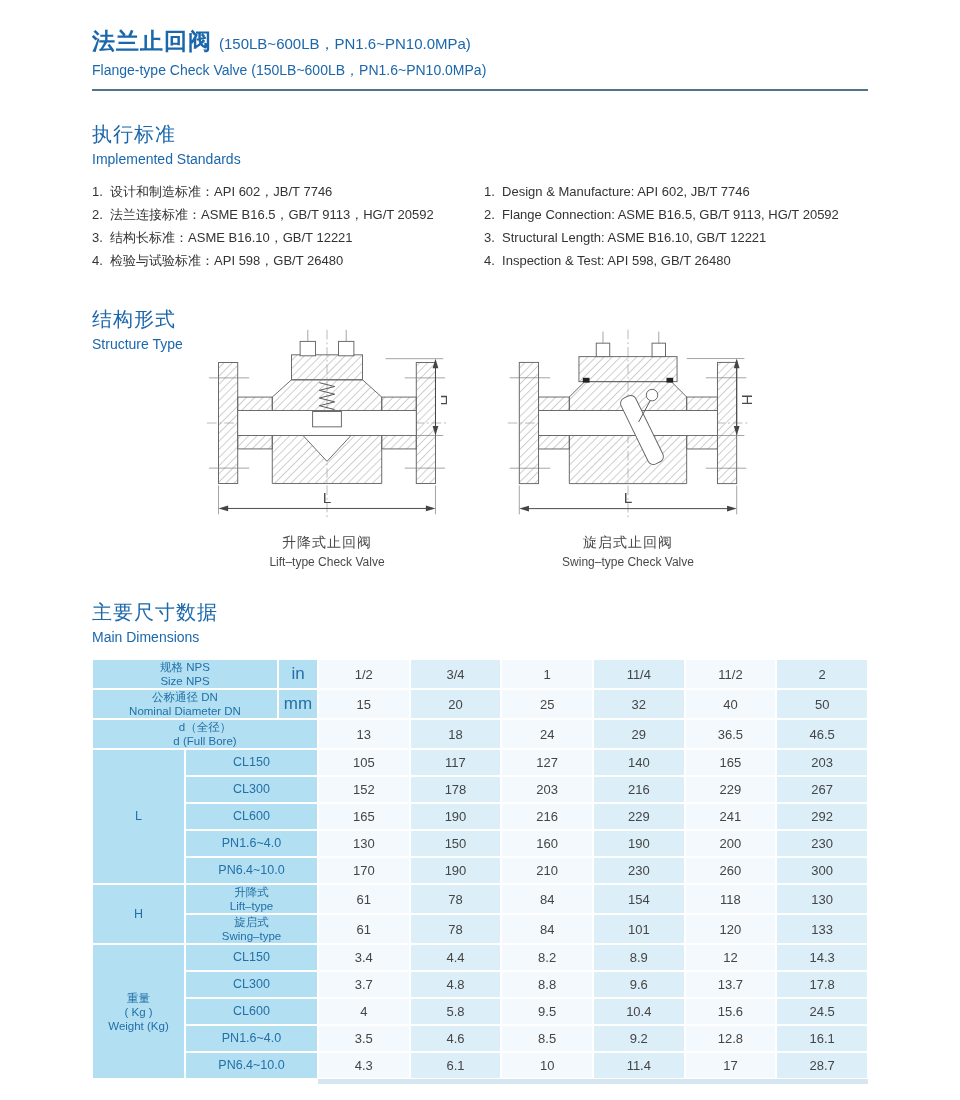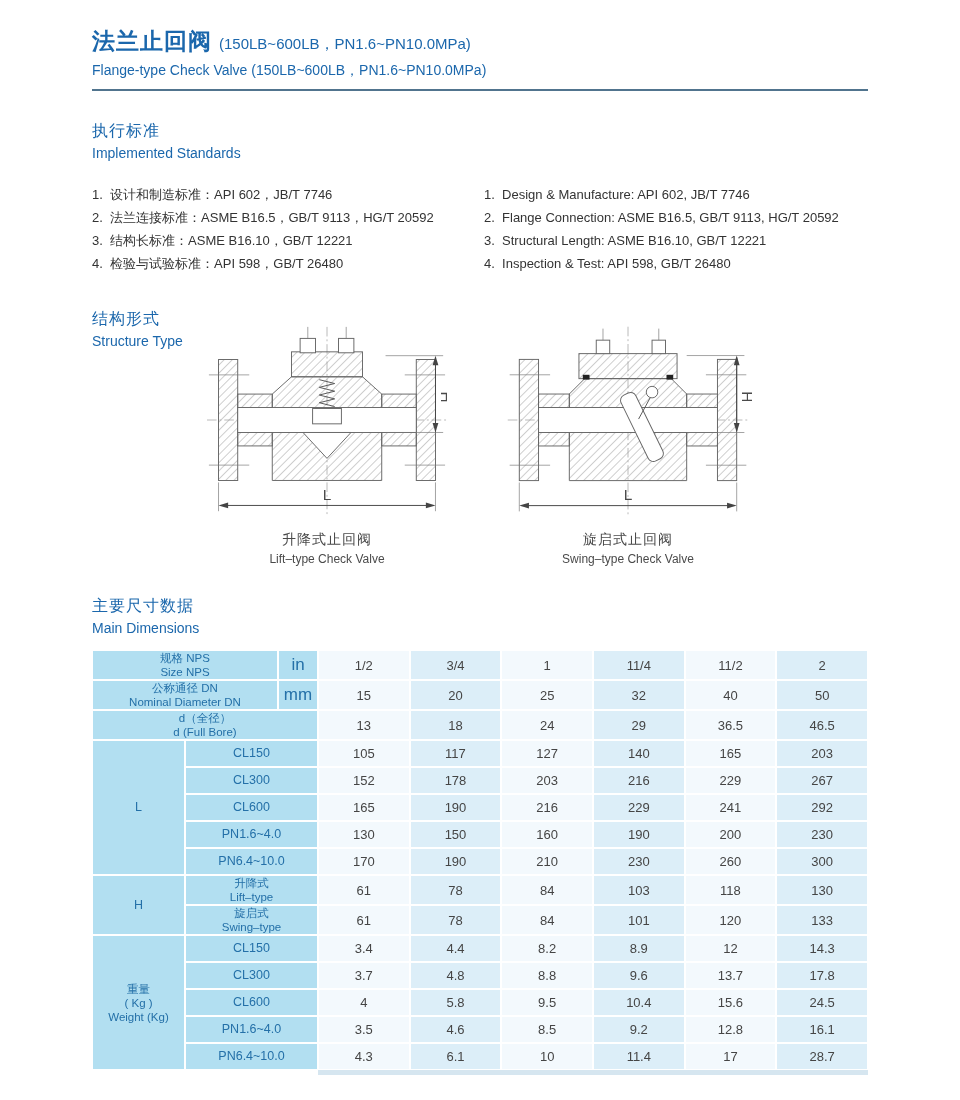--- a/index.html
+++ b/index.html
@@ -22,25 +22,25 @@
 
   
   .title-row{display:flex;align-items:baseline;}
   .title-zh{font-size:23px;font-weight:bold;color:var(--blue);letter-spacing:1px;}
   .title-paren{font-size:15px;color:var(--blue);margin-left:7px;}
   .title-en{font-size:14px;color:var(--blue);margin-top:5px;}
   .rule{height:2px;background:var(--rule);margin-top:9px;}
 
   
   .section{margin-top:30px;}
-  .sec-zh{font-size:16px;color:var(--blue);letter-spacing:1px;}
+  .sec-zh{font-size:20px;color:var(--blue);letter-spacing:1px;}
   .sec-en{font-size:14px;color:var(--blue);margin-top:3px;}
 
   
-  .std-cols{display:flex;margin-top:22px;gap:8px;}
+  .std-cols{display:flex;margin-top:13px;gap:8px;}
   .std-col{width:50%;}
   .std-item{font-size:13px;color:var(--body-text);line-height:23px;white-space:pre;}
 
   
   .figures{display:flex;justify-content:center;gap:56px;margin-top:-30px;}
   .figure{text-align:center;}
   .cap-zh{font-size:14px;color:#4a4a4a;margin-top:6px;letter-spacing:1px;}
   .cap-en{font-size:12px;color:#4a4a4a;margin-top:3px;}
   svg .hatch{fill:url(#hatchP);stroke:#666;stroke-width:1;}
   svg .bore{fill:#ffffff;stroke:#666;stroke-width:1;}
@@ -320,21 +320,21 @@
             <th class="h glbl" rowspan="2">
               <span class="line one">H</span>
             </th>
             <th class="h rlbl" colspan="2">
               <span class="line">升降式</span>
               <span class="line">Lift–type</span>
             </th>
             <td class="data d0 gapL">61</td>
             <td class="data d1">78</td>
             <td class="data d0">84</td>
-            <td class="data d1">103</td>
+            <td class="data d1">154</td>
             <td class="data d0">118</td>
             <td class="data d1">130</td>
           </tr>
           <tr>
             <th class="h rlbl" colspan="2">
               <span class="line">旋启式</span>
               <span class="line">Swing–type</span>
             </th>
             <td class="data d0 gapL">61</td>
             <td class="data d1">78</td>

